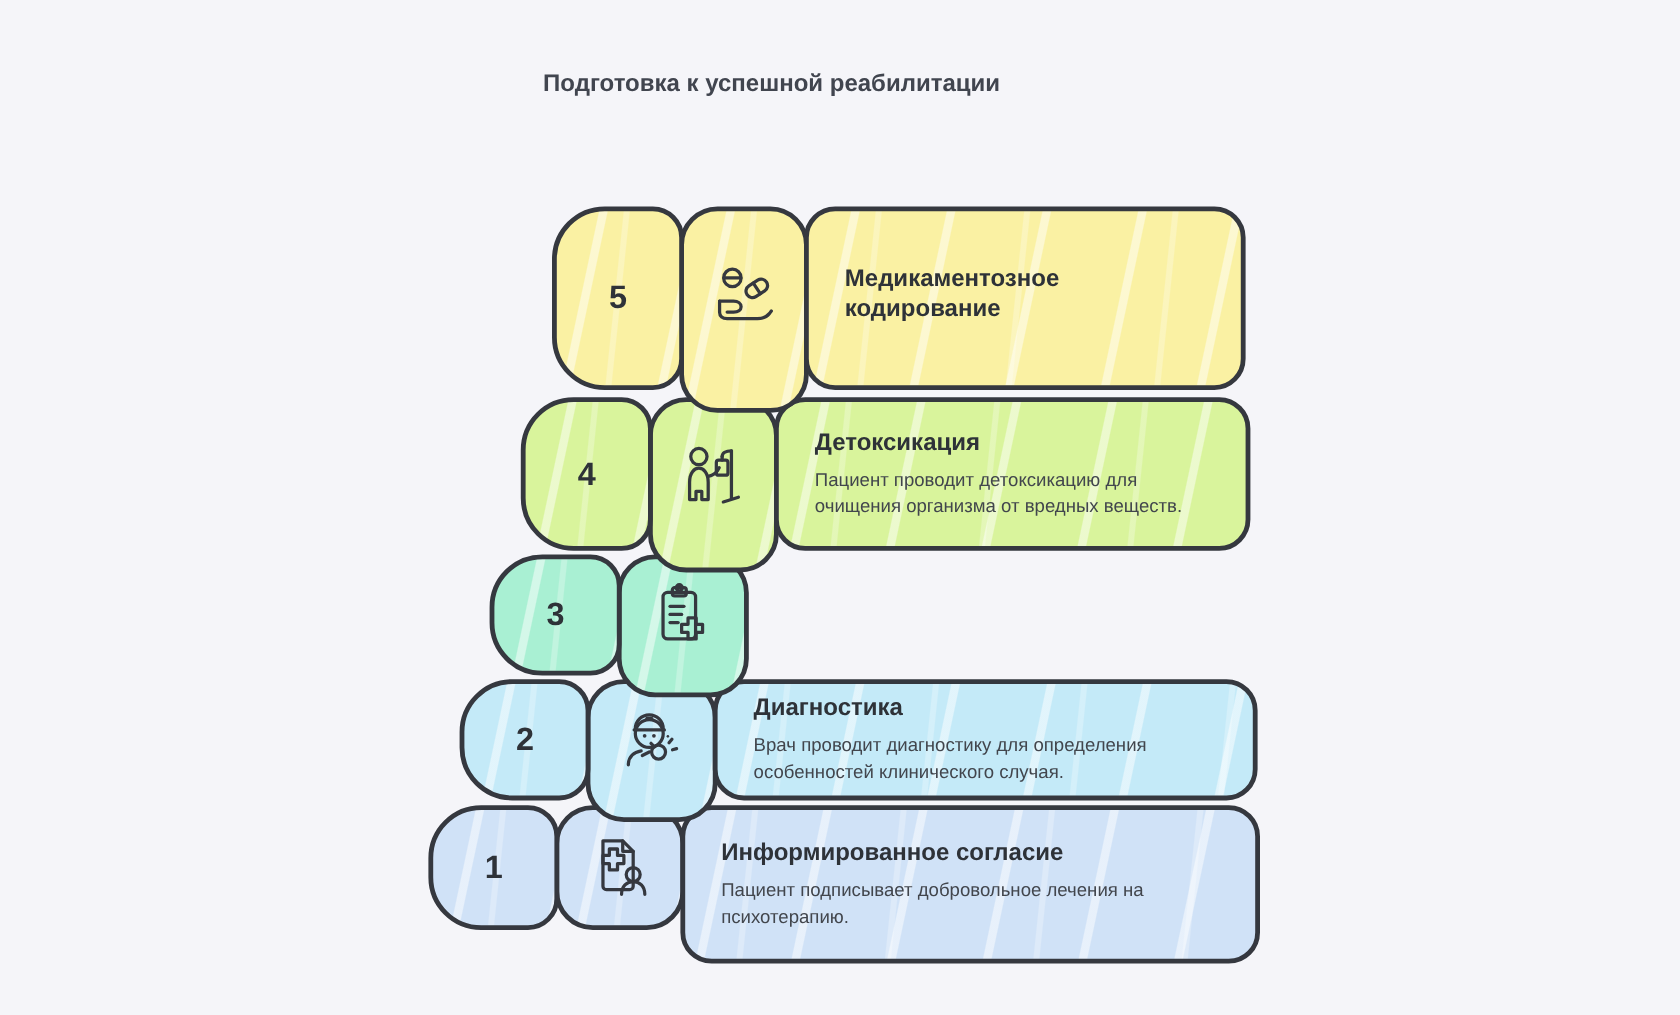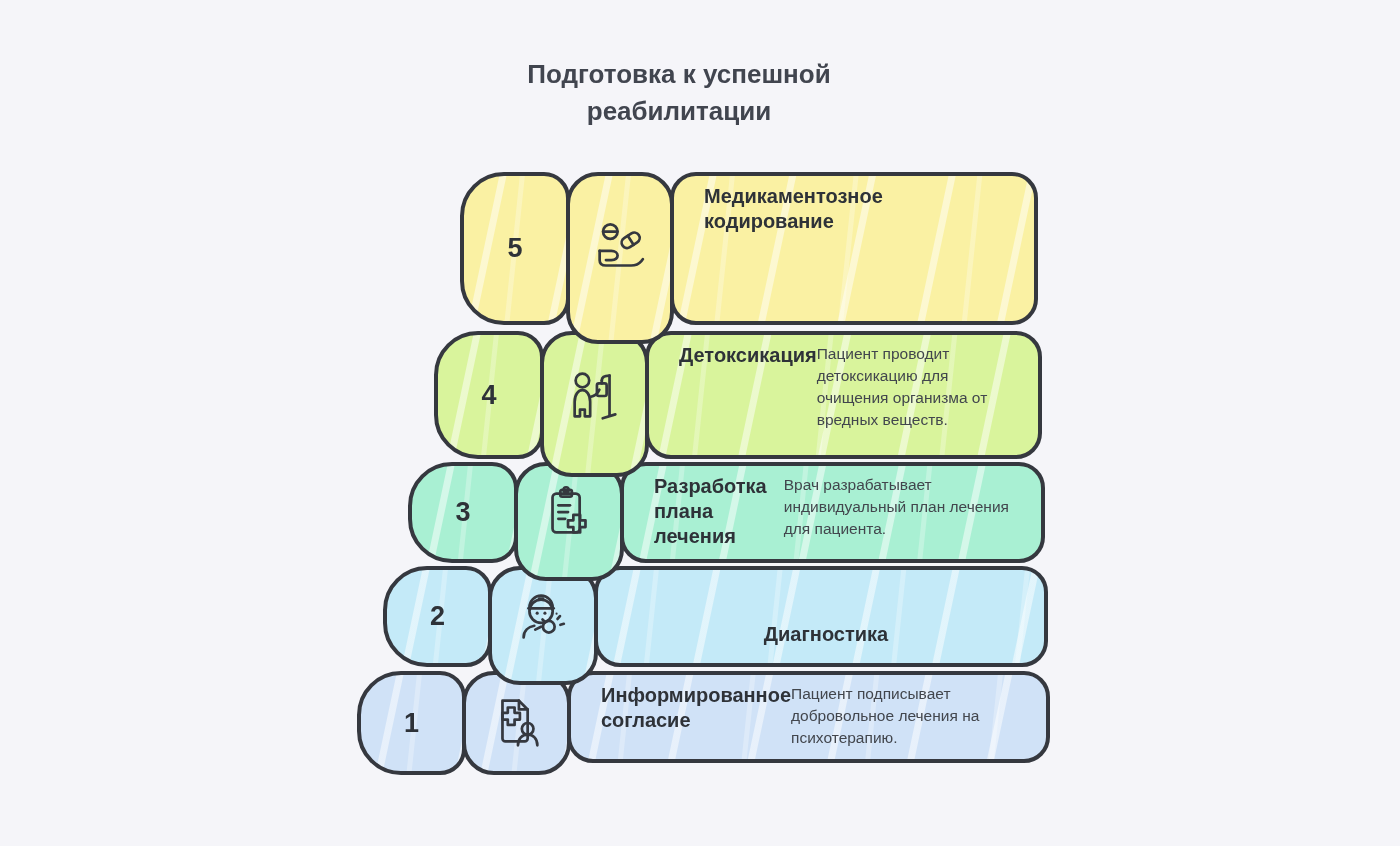--- a/index.html
+++ b/index.html
@@ -2,23 +2,23 @@
 <html><head>
 <meta charset="utf-8">
 <style>
   html,body{margin:0;padding:0;}
   .canvas{
     position:relative; width:1400px; height:846px;
     background:#f5f5f9; overflow:hidden;
     font-family:"Liberation Sans", sans-serif;
   }
   .main-title{
-    position:absolute; left:679px; top:56px; transform:translateX(-50%);
+    position:absolute; left:643px; top:56px; transform:translateX(-50%);
     width:430px; margin:0; text-align:center;
-    font-size:26px; font-weight:bold; color:#41454f; line-height:1.42;
+    font-size:20px; font-weight:bold; color:#41454f; line-height:1.42;
   }
   .step{position:absolute; inset:0;}
   .s5{z-index:50}.s4{z-index:40}.s3{z-index:30}.s2{z-index:20}.s1{z-index:10}
   .part{
     position:absolute; box-sizing:border-box;
     border:4px solid #35383f;
   }
   .textured{
     background-image:
       repeating-linear-gradient(102deg, rgba(255,255,255,0) 0 34px, rgba(255,255,255,.5) 35px 41px, rgba(255,255,255,0) 42px 78px),
@@ -29,21 +29,21 @@
     display:flex; align-items:center; justify-content:center;
     font-size:27px; font-weight:bold; color:#2e3238;
   }
   .icon-tab{
     border-radius:32px;
     display:flex; align-items:center; justify-content:center;
   }
   .icon-tab.ext{padding-bottom:16px;}
   .content-box{
     border-radius:26px;
-    display:flex; flex-direction:row; justify-content:center;
+    display:flex; flex-direction:column; justify-content:center;
     padding:8px 20px 8px 30px;
   }
   .card-title{margin:0 0 8px; font-size:20px; font-weight:bold; color:#2e3238; line-height:1.25;}
   .card-desc{margin:0; font-size:15.5px; color:#42464d; line-height:1.42;}
 
   
   .s5 .num-tab{left:460px; top:172px; width:110px; height:153px;}
   .s5 .icon-tab{left:566px; top:172px; width:108px; height:172px;}
   .s5 .content-box{left:670px; top:172px; width:368px; height:153px;}
 
@@ -54,21 +54,21 @@
   .s3 .num-tab{left:408px; top:462px; width:110px; height:101px;}
   .s3 .icon-tab{left:514px; top:462px; width:110px; height:119px;}
   .s3 .content-box{left:620px; top:462px; width:425px; height:101px;}
 
   .s2 .num-tab{left:383px; top:566px; width:109px; height:101px;}
   .s2 .icon-tab{left:488px; top:566px; width:110px; height:119px;}
   .s2 .content-box{left:594px; top:566px; width:454px; height:101px;}
 
   .s1 .num-tab{left:357px; top:671px; width:109px; height:104px;}
   .s1 .icon-tab{left:462px; top:671px; width:109px; height:104px;}
-  .s1 .content-box{left:567px; top:671px; width:483px; height:92px;}
+  .s1 .content-box{left:567px; top:671px; width:483px; height:132px;}
 
   .glyph{width:62px; height:62px;}
   .glyph *{stroke:#35383f; fill:none; stroke-width:2.8; stroke-linecap:round; stroke-linejoin:round;}
   .glyph .dot{fill:#35383f; stroke:none;}
 </style>
 </head>
 <body>
 
 <div class="canvas">
 
@@ -125,24 +125,20 @@
         <circle cx="29" cy="7" r="2.6"></circle>
         <line x1="21" y1="23" x2="33" y2="23"></line>
         <line x1="21" y1="30" x2="31" y2="30"></line>
         <line x1="21" y1="37" x2="28" y2="37"></line>
         <path d="M36.5 33 h7 v5.5 h5.5 v7 h-5.5 v5.5 h-7 v-5.5 h-5.5 v-7 h5.5 z"></path>
       </svg>
     </div>
     <div class="part num-tab textured" style="background-color: rgb(169, 240, 211);">
       <span>3</span>
     </div>
-    <div class="part content-box textured" style="background-color: rgb(169, 240, 211);">
-      <h2 class="card-title">Разработка плана лечения</h2>
-      <p class="card-desc">Врач разрабатывает индивидуальный план лечения для пациента.</p>
-    </div>
   </section>
 
   <section class="step s2">
     <div class="part icon-tab ext textured" style="background-color: rgb(196, 234, 248);">
       <svg class="glyph" viewBox="0 0 64 64">
         <circle cx="30" cy="25" r="12"></circle>
         <path d="M18 21 a12 12 0 0 1 24 0"></path>
         <line x1="17" y1="22" x2="43" y2="22"></line>
         <path d="M28 12 h4"></path>
         <circle class="dot" cx="26" cy="27" r="1.6"></circle>
@@ -152,22 +148,23 @@
         <circle cx="38" cy="41" r="6"></circle>
         <line x1="34.5" y1="36.5" x2="31.5" y2="33.5"></line>
         <line x1="47" y1="33" x2="49.5" y2="30"></line>
         <line x1="50" y1="39" x2="53.5" y2="38"></line>
         <circle class="dot" cx="46" cy="27.5" r="1.1"></circle>
       </svg>
     </div>
     <div class="part num-tab textured" style="background-color: rgb(196, 234, 248);">
       <span>2</span>
     </div>
-    <div class="part content-box textured" style="background-color: rgb(196, 234, 248); align-items: flex-end;">
+    <div class="part content-box textured" style="background-color: rgb(196, 234, 248);">
       <h2 class="card-title">Диагностика</h2>
+      <p class="card-desc">Врач проводит диагностику для определения особенностей клинического случая.</p>
     </div>
   </section>
 
   <section class="step s1">
     <div class="part icon-tab textured" style="background-color: rgb(208, 226, 247);">
       <svg class="glyph" viewBox="0 0 64 64">
         <path d="M17 9 h17 l9 9 v30 a3 3 0 0 1 -3 3 h-20 a3 3 0 0 1 -3 -3 z"></path>
         <path d="M34 9 v9 h9"></path>
         <path d="M22.5 16 h7 v5.5 h5.5 v7 h-5.5 v5.5 h-7 v-5.5 h-5.5 v-7 h5.5 z"></path>
         <circle cx="43" cy="38" r="6"></circle>

